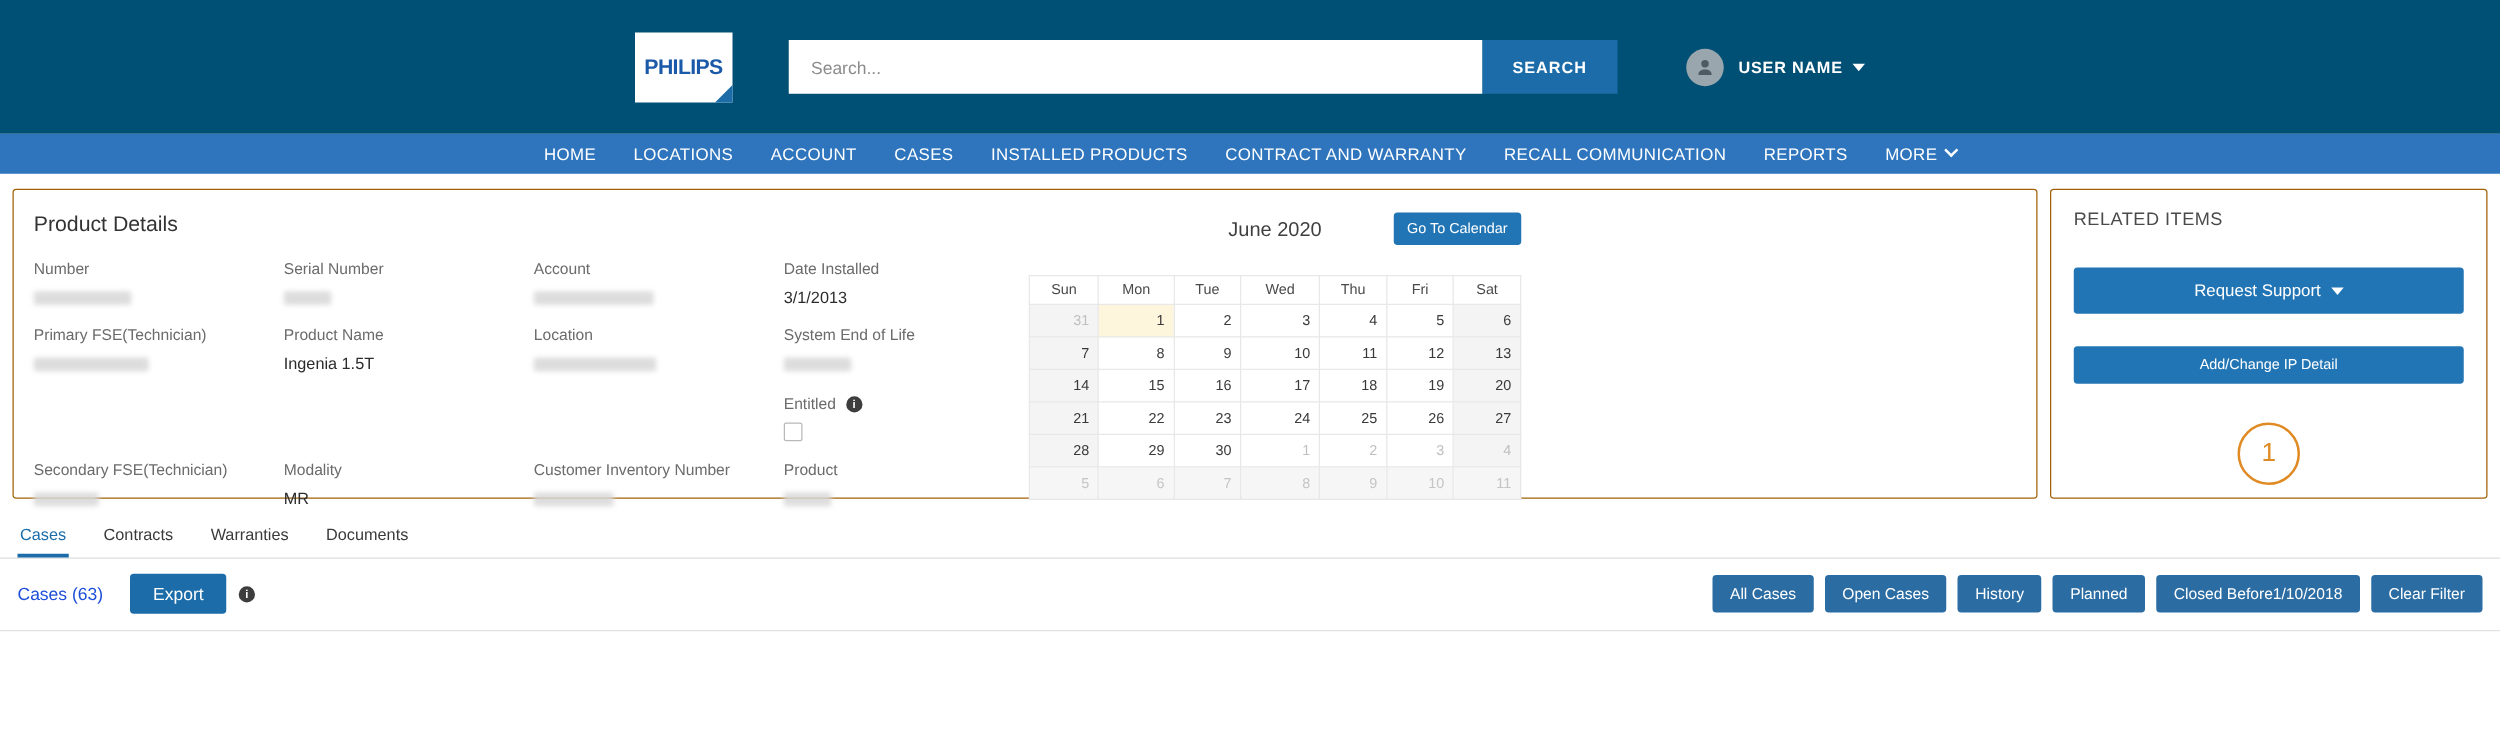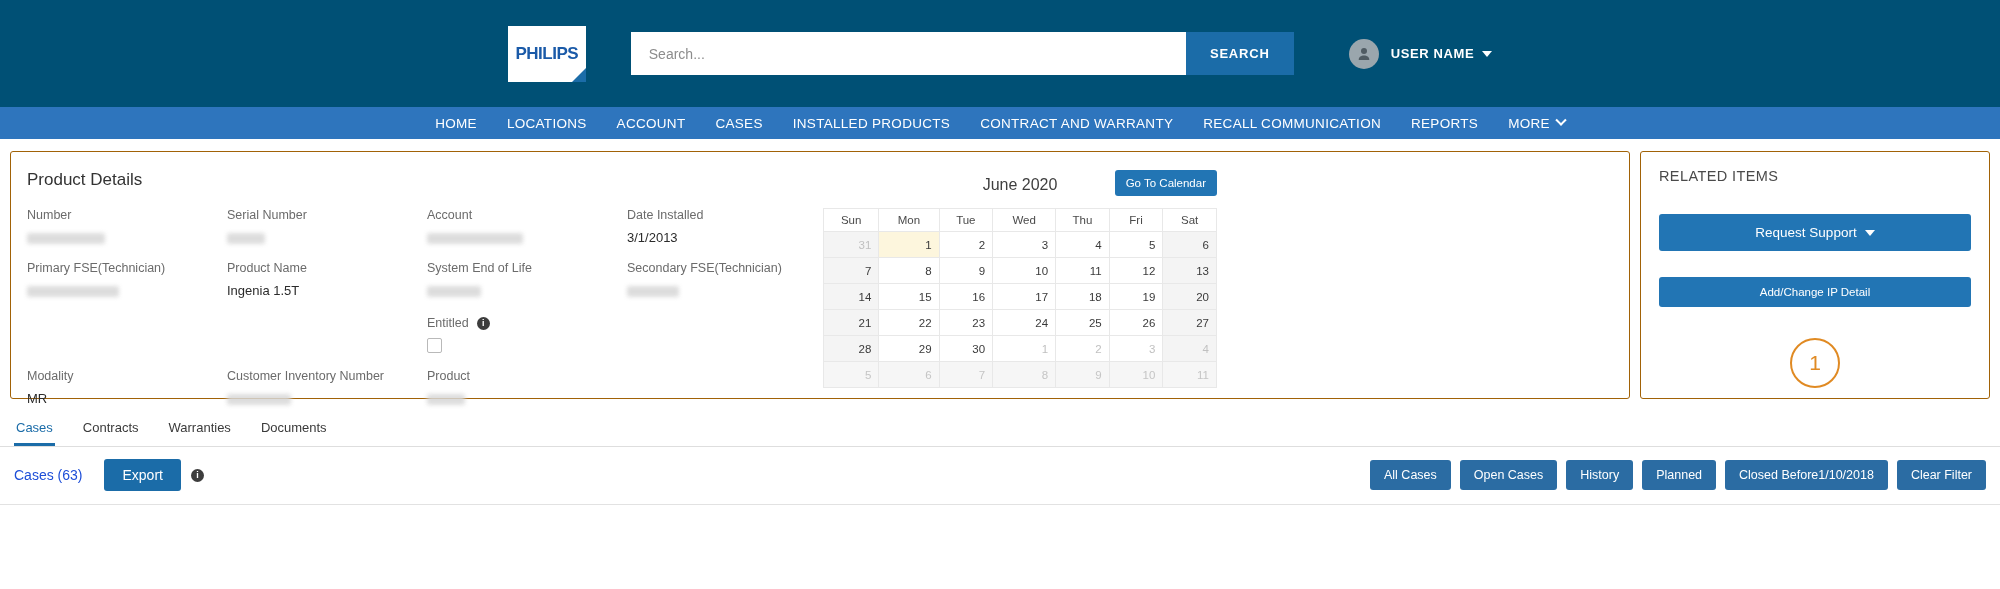--- a/index.html
+++ b/index.html
@@ -154,21 +154,21 @@
   .checkbox {
     width: 15px; height: 15px;
     border: 1px solid #b9b9b9; border-radius: 2px;
     background: #fff; cursor: pointer;
   }
 
   
   .cal-wrap { flex: 0 0 400px; padding-left: 6px; }
   .cal-head {
     display: flex; align-items: center; justify-content: center;
-    position: relative; height: 30px; margin-bottom: 8px;
+    position: relative; height: 30px; margin-bottom: 20px;
   }
   .cal-month { font-size: 16px; color: #3f3f3f; }
   .gotocal {
     position: absolute; right: 0; top: 0;
     background: #2275b4; color: #fff;
     border: none; border-radius: 3px;
     font-size: 11.5px; padding: 7px 11px;
     cursor: pointer;
     font-family: "Liberation Sans", sans-serif;
   }
@@ -337,20 +337,24 @@
             <div class="field-label">Date Installed</div>
             <div class="field-value">3/1/2013</div>
           </div>
           <div>
             <div class="field-label">Primary FSE(Technician)</div>
             <div class="field-value"><span class="redacted" style="width: 92px;"></span></div>
           </div>
           <div>
             <div class="field-label">Product Name</div>
             <div class="field-value">Ingenia 1.5T</div>
+          </div>
+          <div>
+            <div class="field-label">Location</div>
+            <div class="field-value"><span class="redacted" style="width: 98px;"></span></div>
           </div>
           <div>
             <div class="field-label">System End of Life</div>
             <div class="field-value"><span class="redacted" style="width: 54px;"></span></div>
             <div style="margin-top: 18px;">
               <div class="field-label entitled-label">
                 <span>Entitled</span>
                 <span class="info-dot">i</span>
               </div>
               <div class="checkbox"></div>

